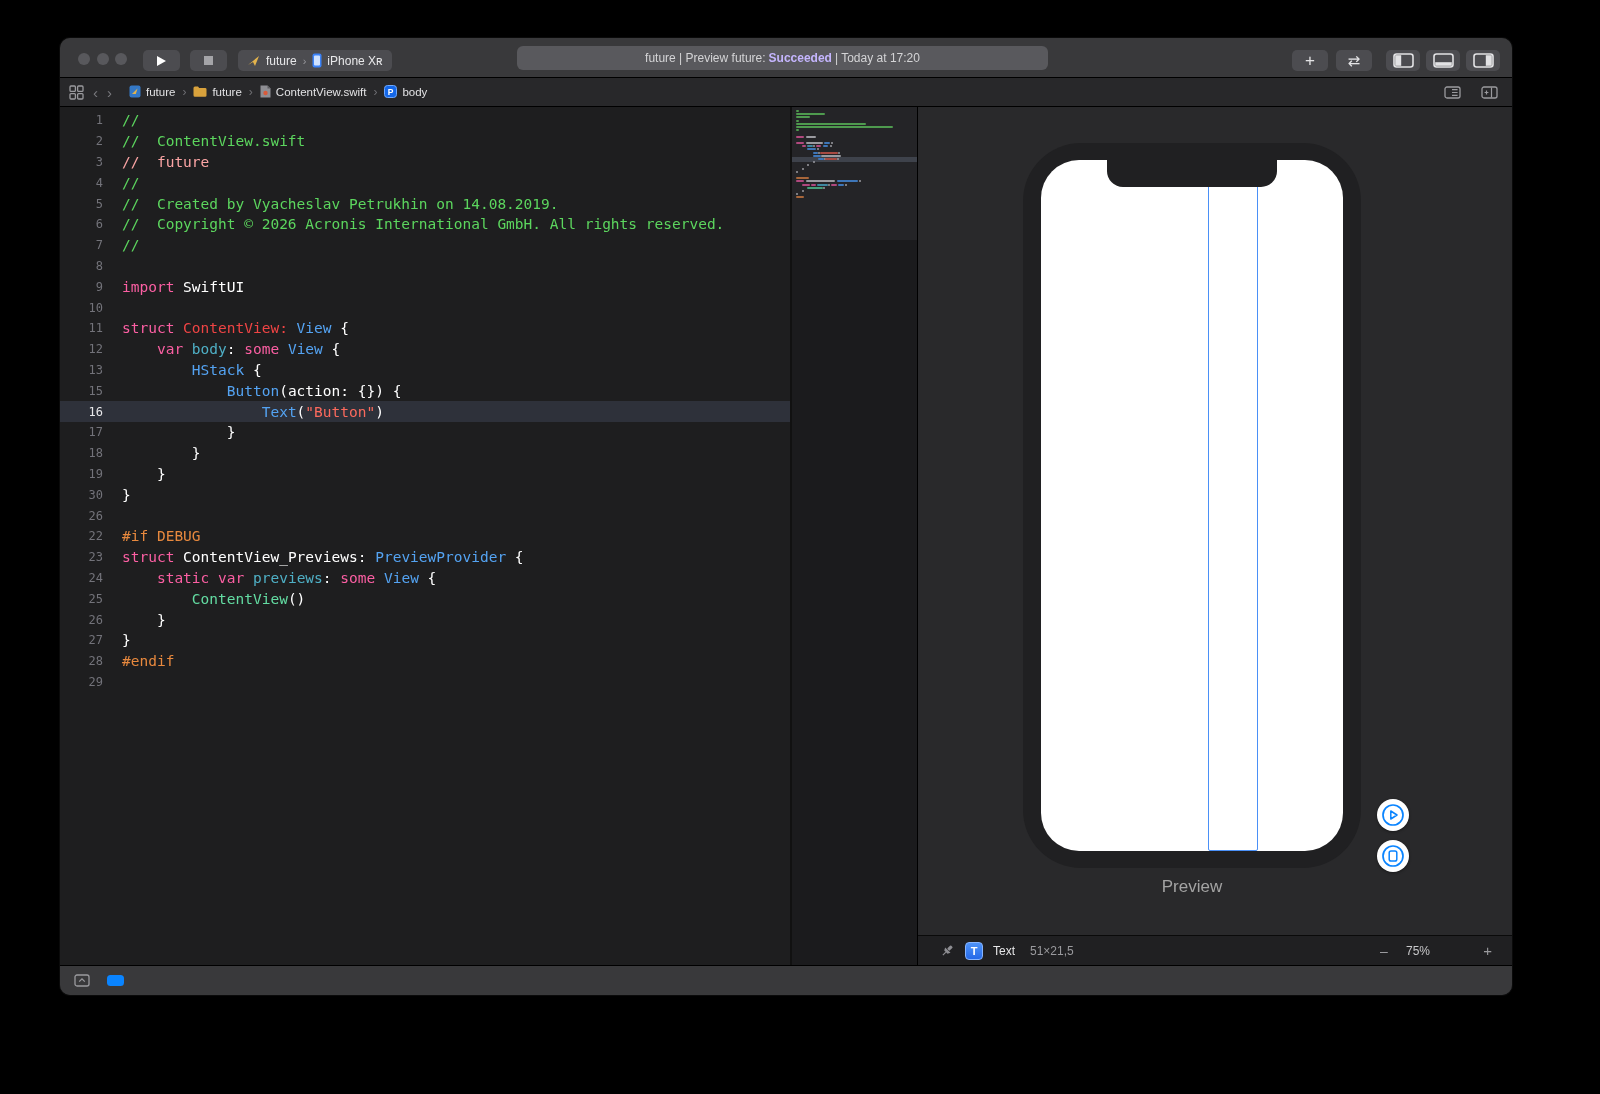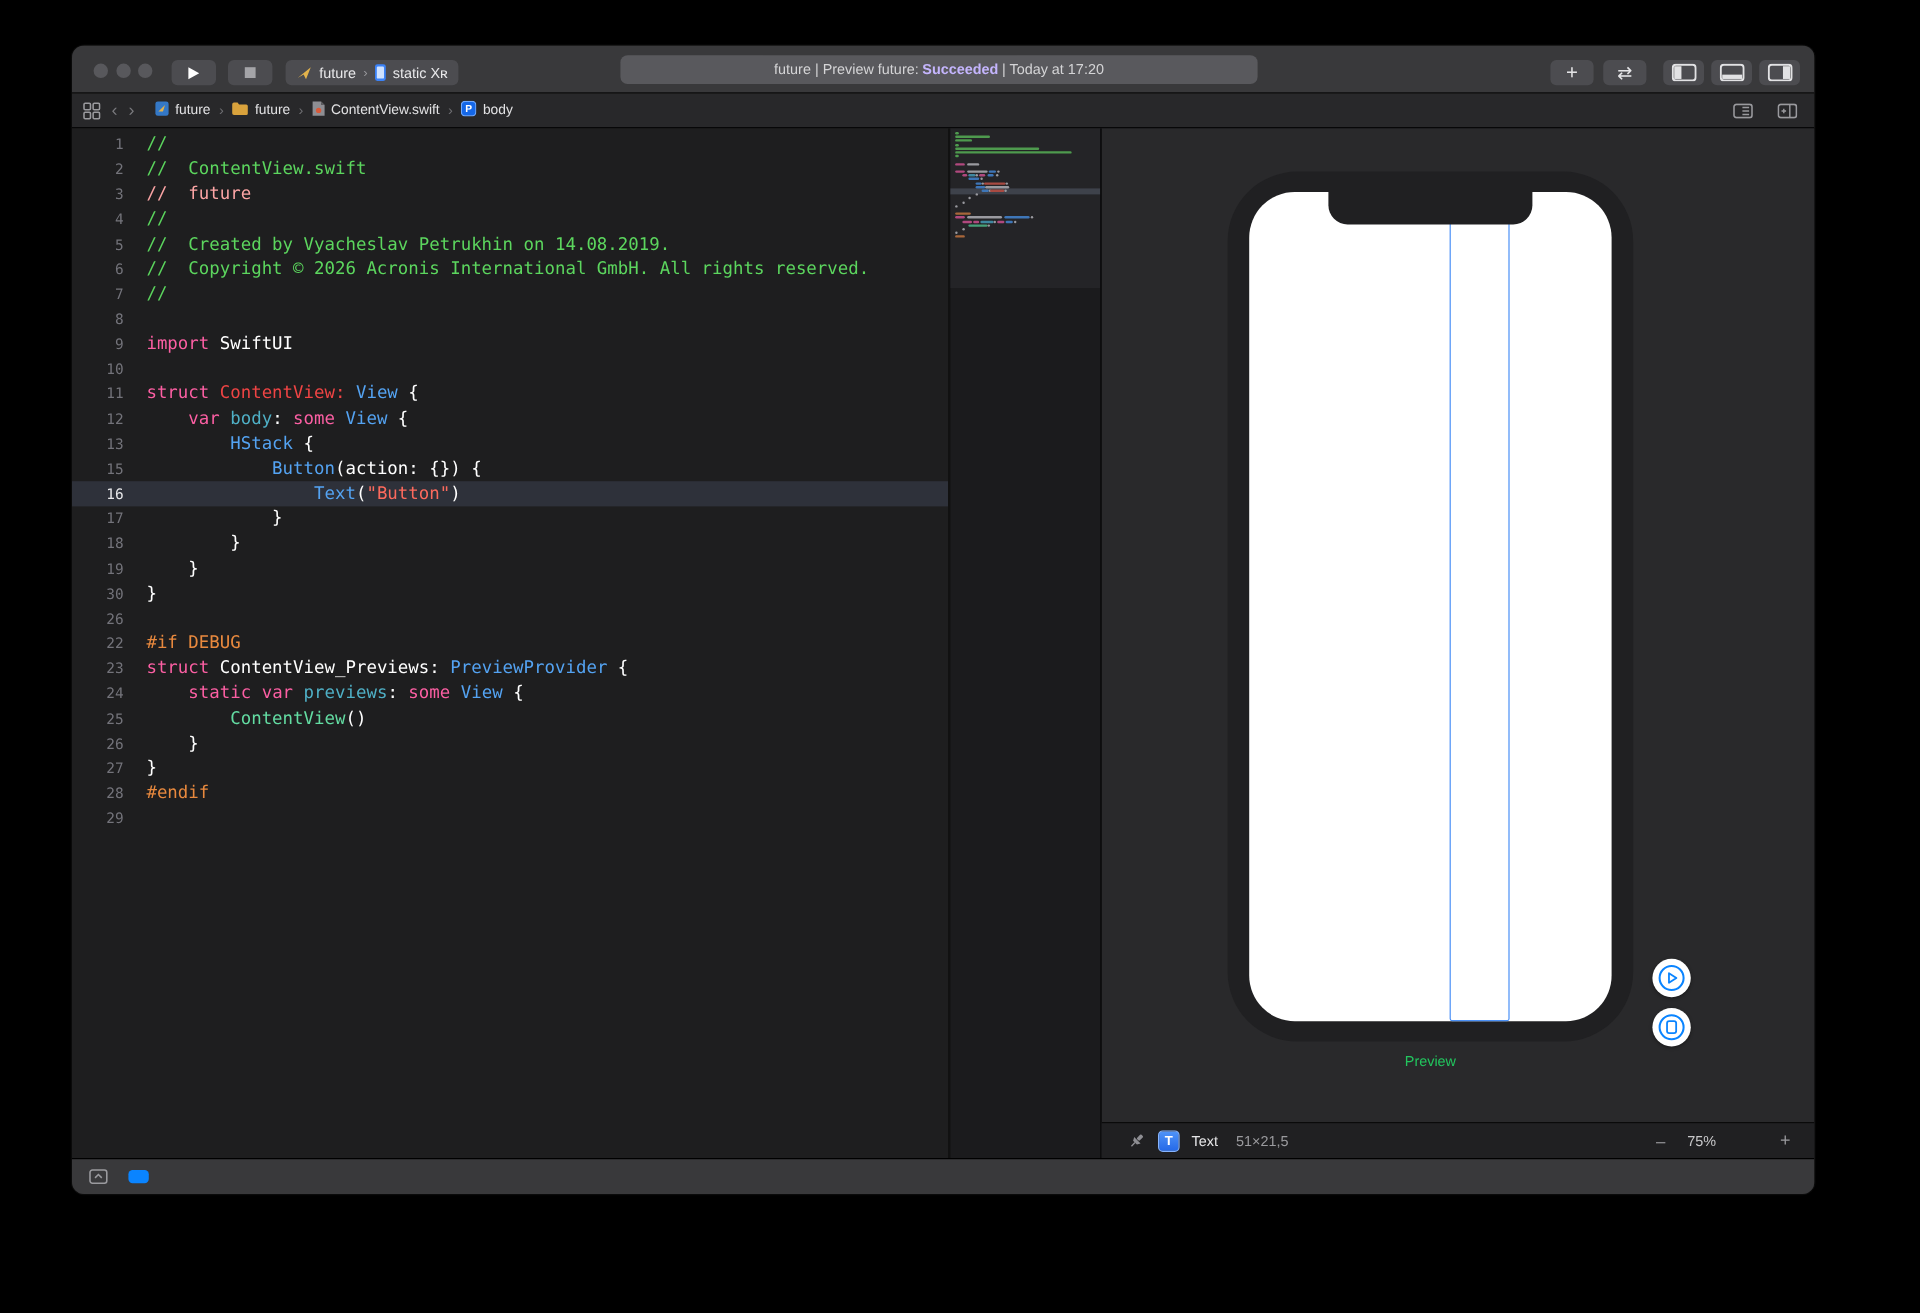--- a/index.html
+++ b/index.html
@@ -50,21 +50,21 @@
   
   .preview { position:absolute; left:857px; top:69px; width:595px; height:858px; background:#29292B; border-left:1px solid #000; }
   .canvas { position:absolute; left:0; top:0; width:100%; height:828px; overflow:hidden; }
   .phone { position:absolute; left:105px; top:36px; width:338px; height:725px; background:#202022; border-radius:58px; }
   .screen { position:absolute; left:18px; top:17px; right:18px; bottom:17px; background:#fff; border-radius:38px;
             display:flex; justify-content:center; gap:10px; }
   .notch { position:absolute; top:0; left:50%; transform:translateX(-50%); width:170px; height:27px;
            background:#202022; border-radius:0 0 16px 16px; }
   .hello { font-size:14px; color:#000; }
   .btn-sel { font-size:14px; color:var(--accent,#0A84FF); border:1px solid var(--selborder,#4A90F7); border-radius:2px; padding:1px 4px; }
-  .phone-caption { position:absolute; left:105px; width:338px; top:770px; text-align:center; font-size:12px; color:#22c55e; }
+  .phone-caption { position:absolute; left:105px; width:338px; top:770px; text-align:center; font-size:17px; color:#a3a3a3; }
   .float-btn { position:absolute; width:32px; height:32px; border-radius:50%; background:#fff;
                display:flex; align-items:center; justify-content:center; box-shadow:0 1px 3px rgba(0,0,0,.4); }
 
   .zoombar { position:absolute; left:0; top:828px; width:100%; height:30px; background:#202022; border-top:1px solid #0a0a0a;
              display:flex; align-items:center; padding-left:22px; gap:10px; }
   .t-badge { width:18px; height:18px; border-radius:4px; background:linear-gradient(#4E93F8,#2569E8); border:1px solid #86B4FF;
              color:#fff; font-size:11px; font-weight:bold; display:flex; align-items:center; justify-content:center; }
   .sel-type { color:#E6E6E8; font-size:12px; }
   .sel-size { color:#9A9A9E; font-size:12px; margin-left:5px; }
   .zoom-minus { position:absolute; left:462px; color:#9A9A9E; font-size:14px; }
@@ -96,21 +96,21 @@
     <div class="scheme">
       <svg width="14" height="14" viewBox="0 0 14 14">
         <path d="M1 11 L12 2 L8 12 L6 8 Z" fill="#E3B34C"></path>
       </svg>
       <span>future</span>
       <span class="sep-ch">›</span>
       <svg width="10" height="15" viewBox="0 0 10 15">
         <rect x="0.5" y="0.5" width="9" height="14" rx="2" fill="#3B82F7"></rect>
         <rect x="2" y="2.5" width="6" height="10" rx="1" fill="#CFE2FF"></rect>
       </svg>
-      <span>static Xʀ</span>
+      <span>iPhone Xʀ</span>
     </div>
 
     <div class="status-pill">
       <span>future | Preview future: </span>
         <b>Succeeded</b>
         <span> | Today at 17:20</span>
     </div>
 
     <div class="tb-btn" style="left:1232px; width:36px; font-size:17px;">
       <span>+</span>

